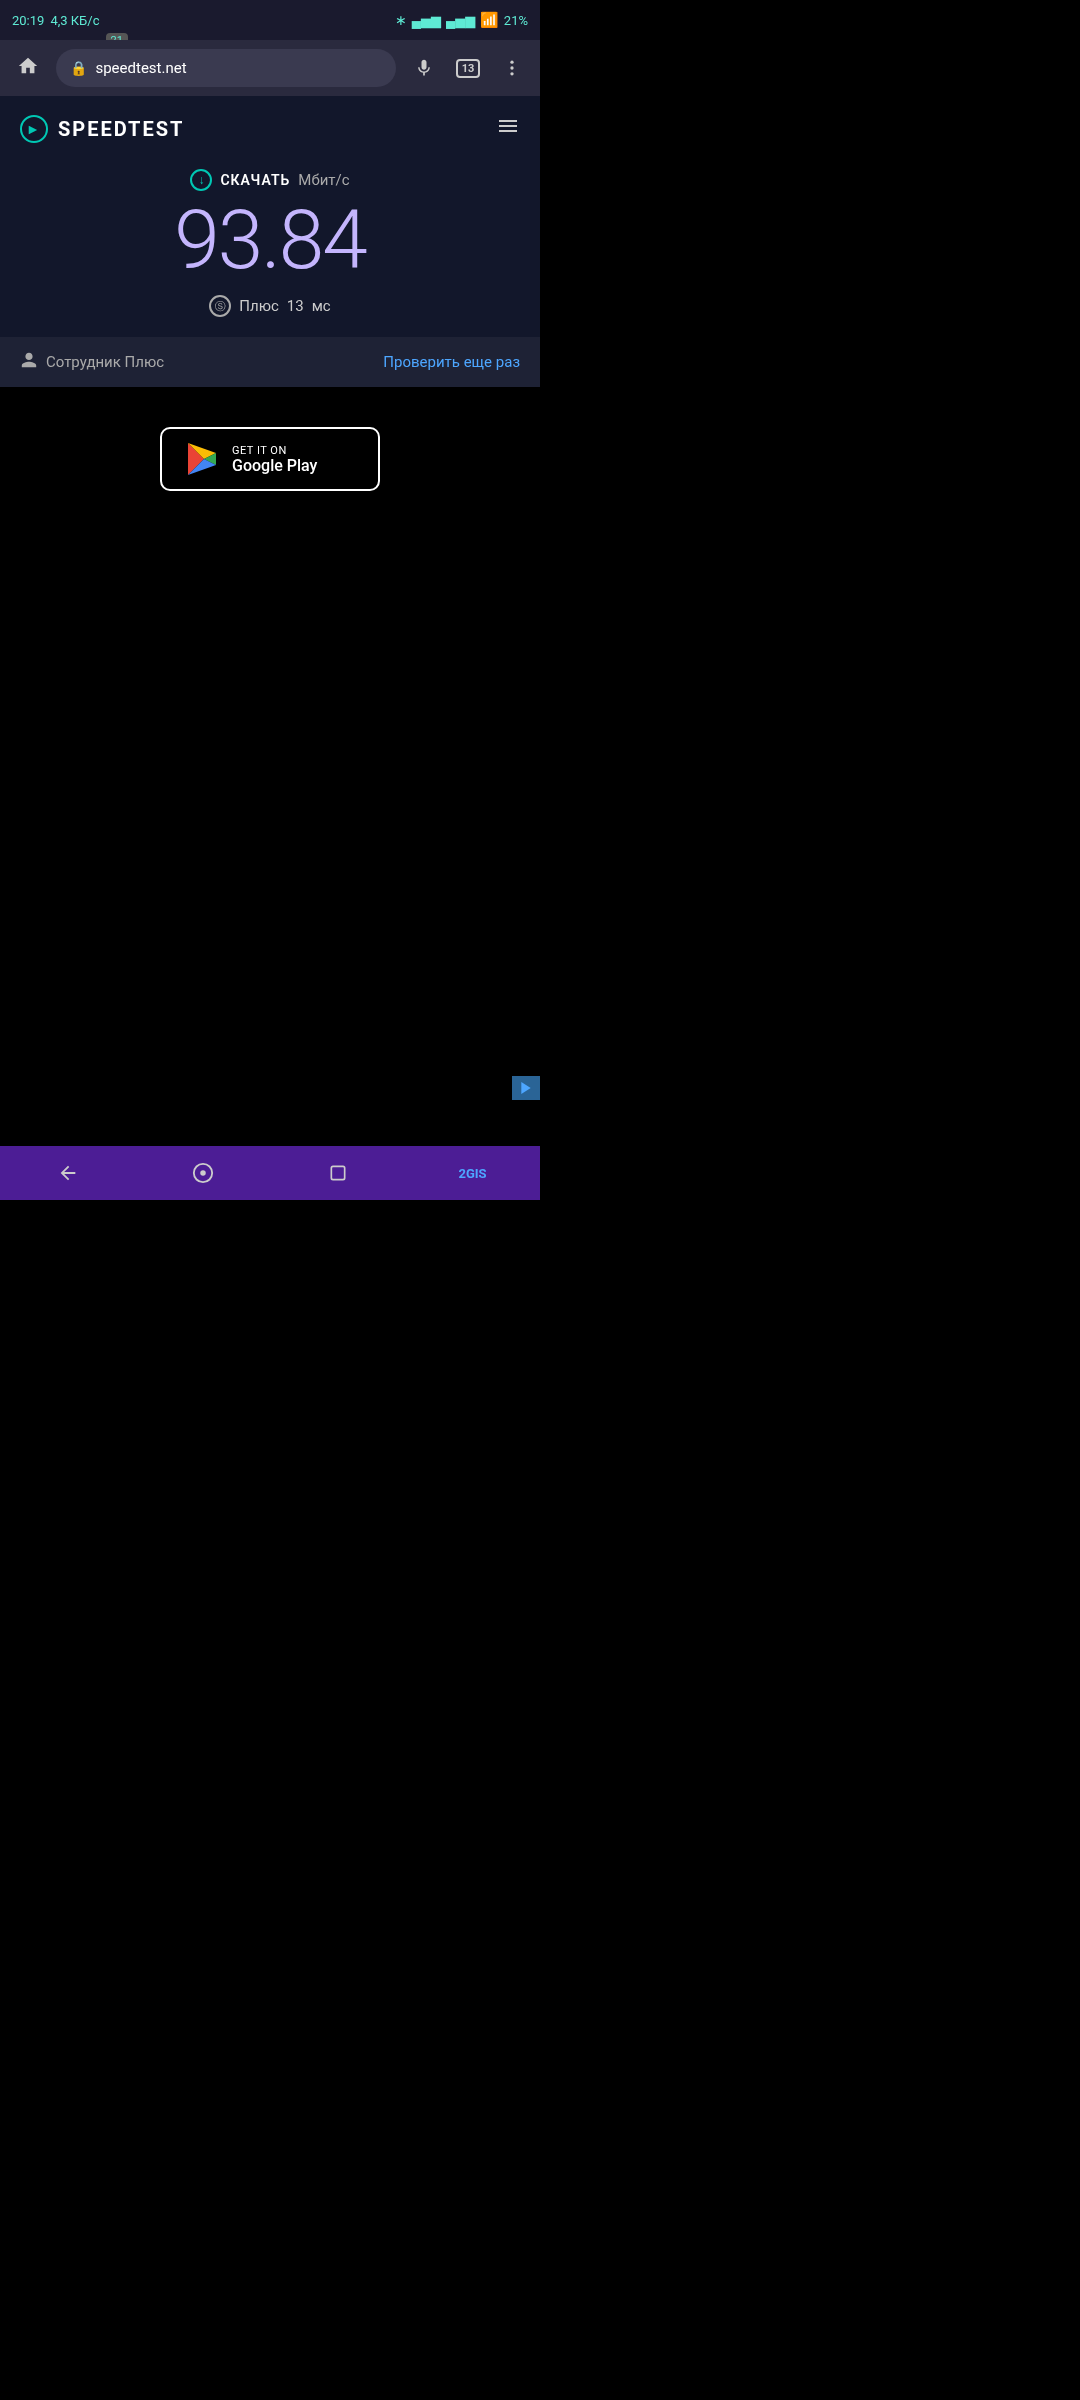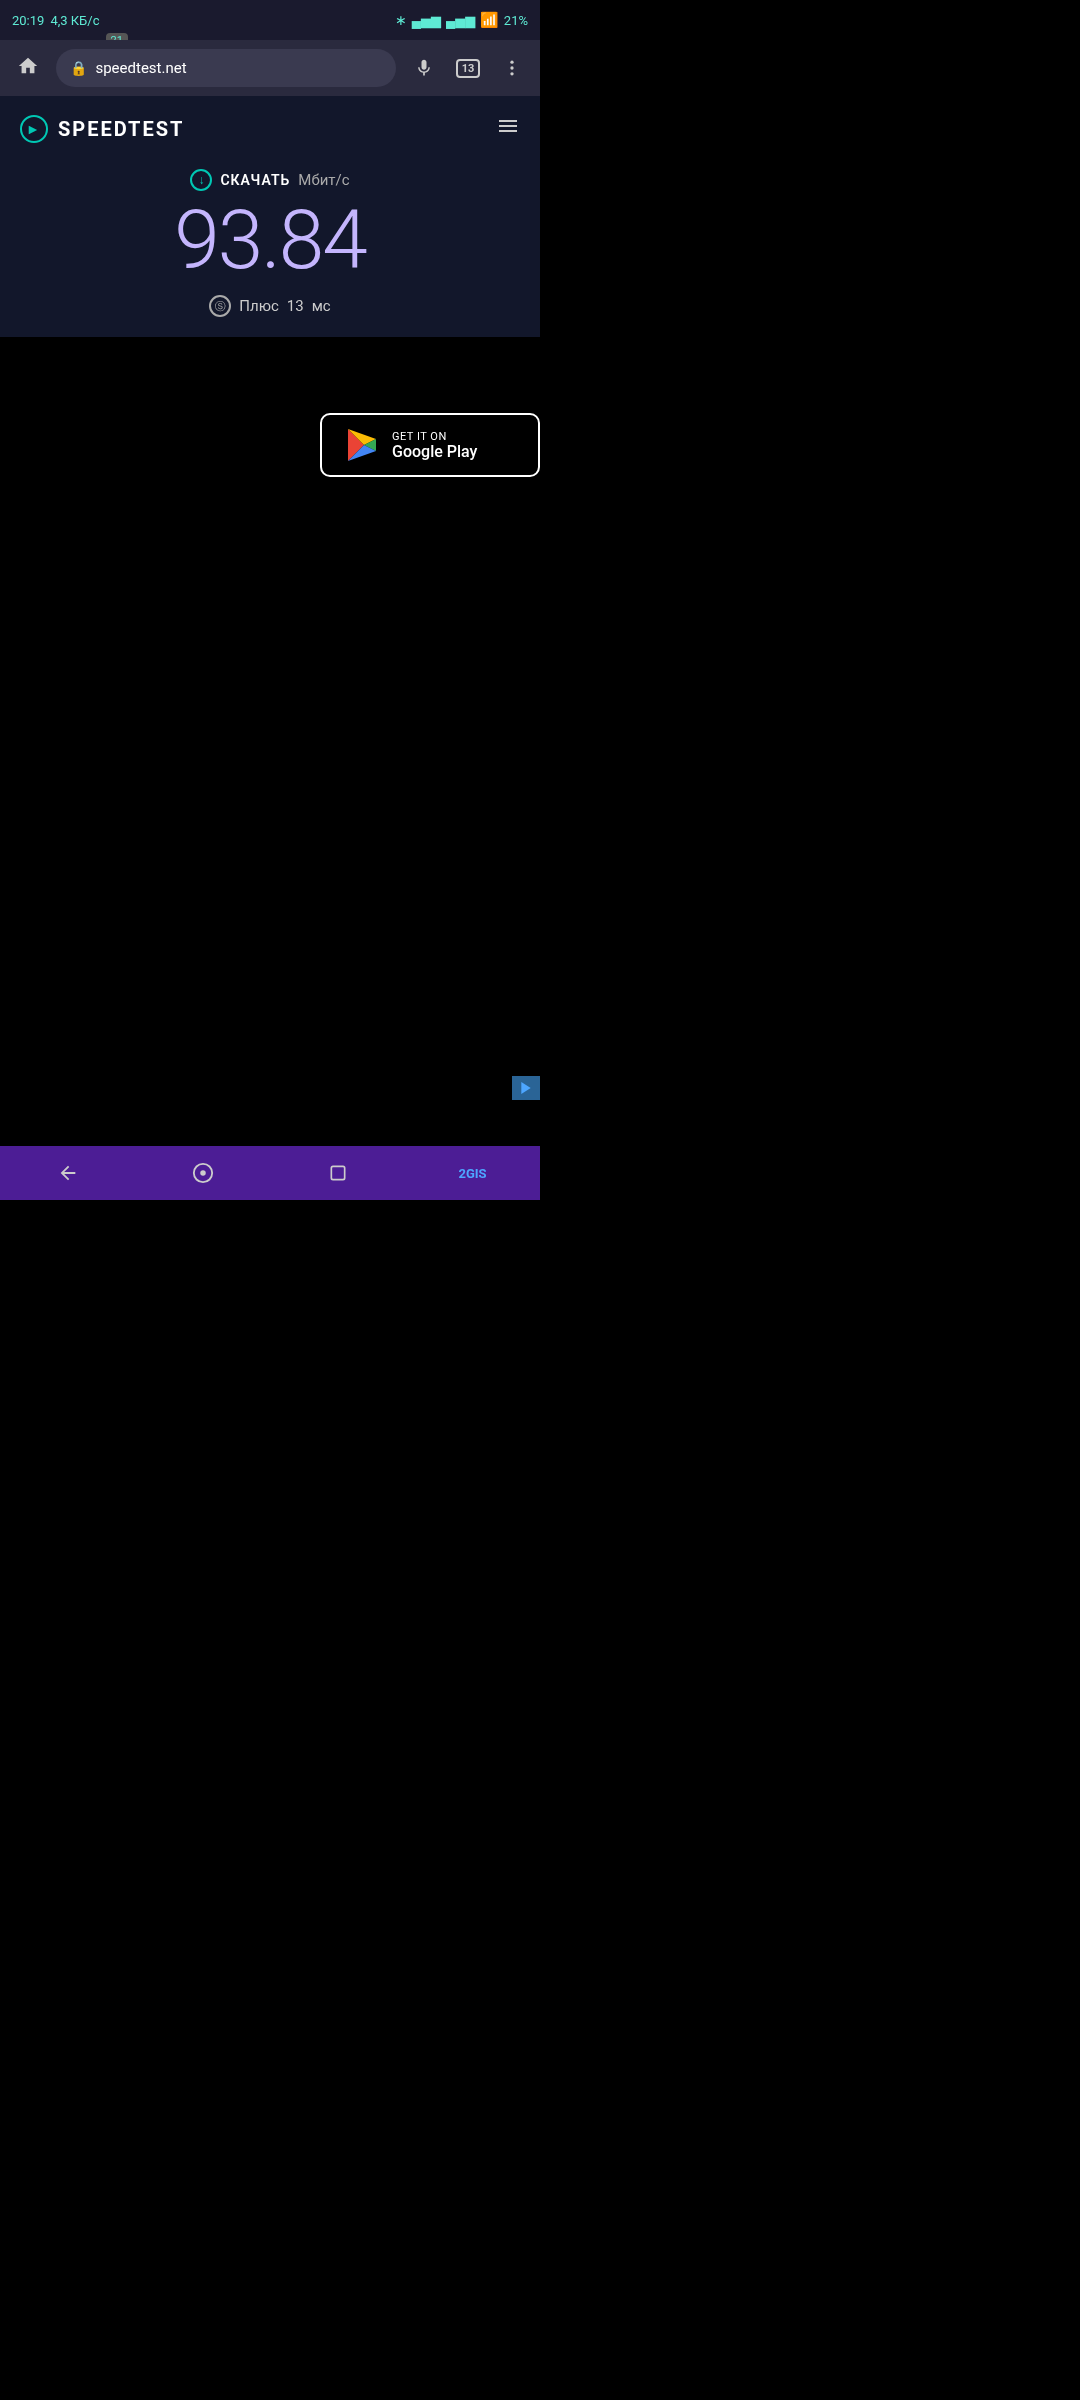--- a/index.html
+++ b/index.html
@@ -310,22 +310,22 @@
       background: #000;
       position: relative;
       display: flex;
       flex-direction: column;
     }
     .black-fill {
       flex: 1;
       background: #000;
       display: flex;
       align-items: flex-start;
-      justify-content: flex-end;
-      padding-top: 76px;
+      justify-content: center;
+      padding-top: 40px;
       position: relative;
     }
   </style>
 </head>
 <body>
 
 <div class="page-wrapper">
 
   <div class="status-bar">
     <div class="status-left">
@@ -397,20 +397,31 @@
       </div>
       <div class="speed-value">93.84</div>
       <div class="ping-row">
         <div class="ping-icon">Ⓢ</div>
         <span>Плюс</span>
         <span>13</span>
         <span>мс</span>
       </div>
     </div>
 
+    <div class="speedtest-footer">
+      <div class="user-info">
+        <span class="user-icon">
+          <svg width="18" height="18" viewBox="0 0 24 24" fill="#aaa">
+            <path d="M12 12c2.7 0 4.8-2.1 4.8-4.8S14.7 2.4 12 2.4 7.2 4.5 7.2 7.2 9.3 12 12 12zm0 2.4c-3.2 0-9.6 1.6-9.6 4.8v2.4h19.2v-2.4c0-3.2-6.4-4.8-9.6-4.8z"></path>
+          </svg>
+        </span>
+        <span>Сотрудник Плюс</span>
+      </div>
+      <a class="retest-btn">Проверить еще раз</a>
+    </div>
 
     <div class="black-fill">
       <div class="google-play-btn">
 
         <svg class="play-icon" viewBox="0 0 36 36">
           <polygon points="4,2 32,18 4,34" fill="none"></polygon>
 
           <polygon points="4,2 20,18 4,34 4,2" fill="#ea4335"></polygon>
           <polygon points="4,2 20,18 32,12 4,2" fill="#fbbc05"></polygon>
           <polygon points="20,18 32,12 32,24 20,18" fill="#34a853"></polygon>

